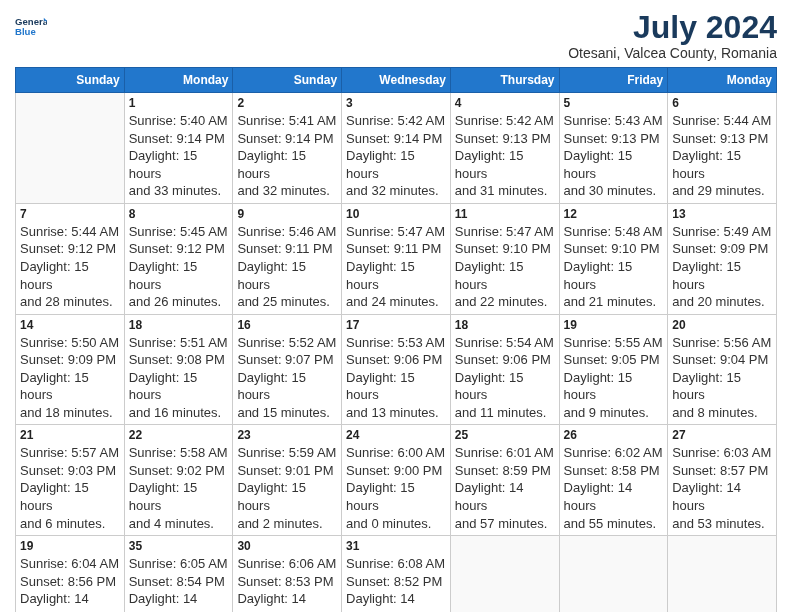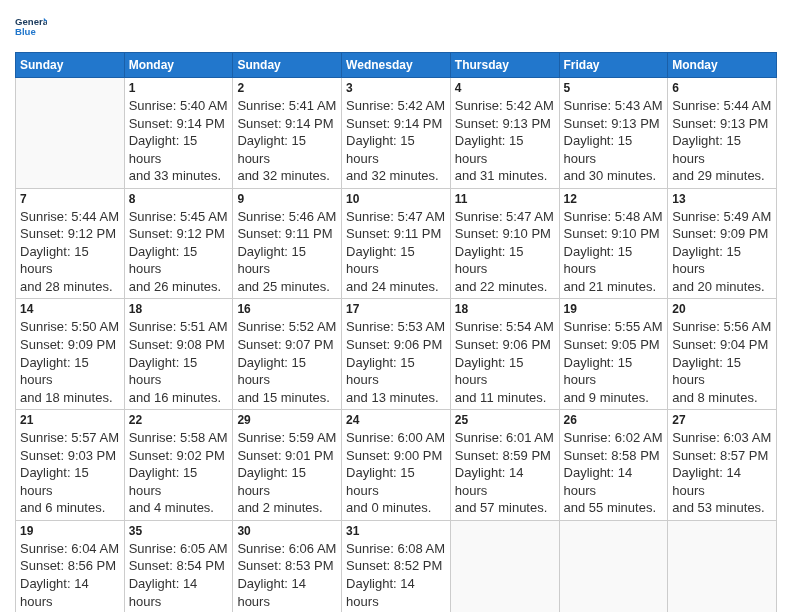--- a/index.html
+++ b/index.html
@@ -42,21 +42,21 @@
     }
     .calendar {
       width: 100%;
       border-collapse: collapse;
       font-size: 10.5px;
     }
     .calendar thead th {
       background: #2277cc;
       color: #fff;
       padding: 5px 4px;
-      text-align: left;
+      text-align: right;
       font-size: 12px;
       font-weight: bold;
       border: 1px solid #1a5fa8;
     }
     .calendar tbody td {
       border: 1px solid #ccc;
       vertical-align: top;
       padding: 3px 4px;
       width: calc(100% / 7);
       min-height: 80px;
@@ -85,20 +85,22 @@
     <div class="logo">
   <div style="display:flex;align-items:center;gap:2px;">
     <svg width="32" height="36" viewBox="0 0 60 50">
       <text x="0" y="20" font-size="18" font-weight="bold" fill="#1a3a5c" font-family="Arial">General</text>
       <text x="0" y="38" font-size="18" font-weight="bold" fill="#2277cc" font-family="Arial">Blue</text>
       <polygon points="54,6 62,14 54,11" fill="#2277cc"></polygon>
     </svg>
   </div>
 </div>
     <div class="title-block">
+      <h1>July 2024</h1>
+      <h2>Otesani, Valcea County, Romania</h2>
     </div>
   </div>
 
   <table class="calendar">
     <thead>
       <tr id="thead-row">
           <th>Sunday</th>
           <th>Monday</th>
           <th>Sunday</th>
           <th>Wednesday</th>
@@ -198,21 +200,21 @@
         <tr>
           <td>
             <span class="day-number">21</span>
             <div class="day-info">Sunrise: 5:57 AM<br>Sunset: 9:03 PM<br>Daylight: 15 hours<br>and 6 minutes.</div>
           </td>
           <td>
             <span class="day-number">22</span>
             <div class="day-info">Sunrise: 5:58 AM<br>Sunset: 9:02 PM<br>Daylight: 15 hours<br>and 4 minutes.</div>
           </td>
           <td>
-            <span class="day-number">29</span>
+            <span class="day-number">23</span>
             <div class="day-info">Sunrise: 5:59 AM<br>Sunset: 9:01 PM<br>Daylight: 15 hours<br>and 2 minutes.</div>
           </td>
           <td>
             <span class="day-number">24</span>
             <div class="day-info">Sunrise: 6:00 AM<br>Sunset: 9:00 PM<br>Daylight: 15 hours<br>and 0 minutes.</div>
           </td>
           <td>
             <span class="day-number">25</span>
             <div class="day-info">Sunrise: 6:01 AM<br>Sunset: 8:59 PM<br>Daylight: 14 hours<br>and 57 minutes.</div>
           </td>

